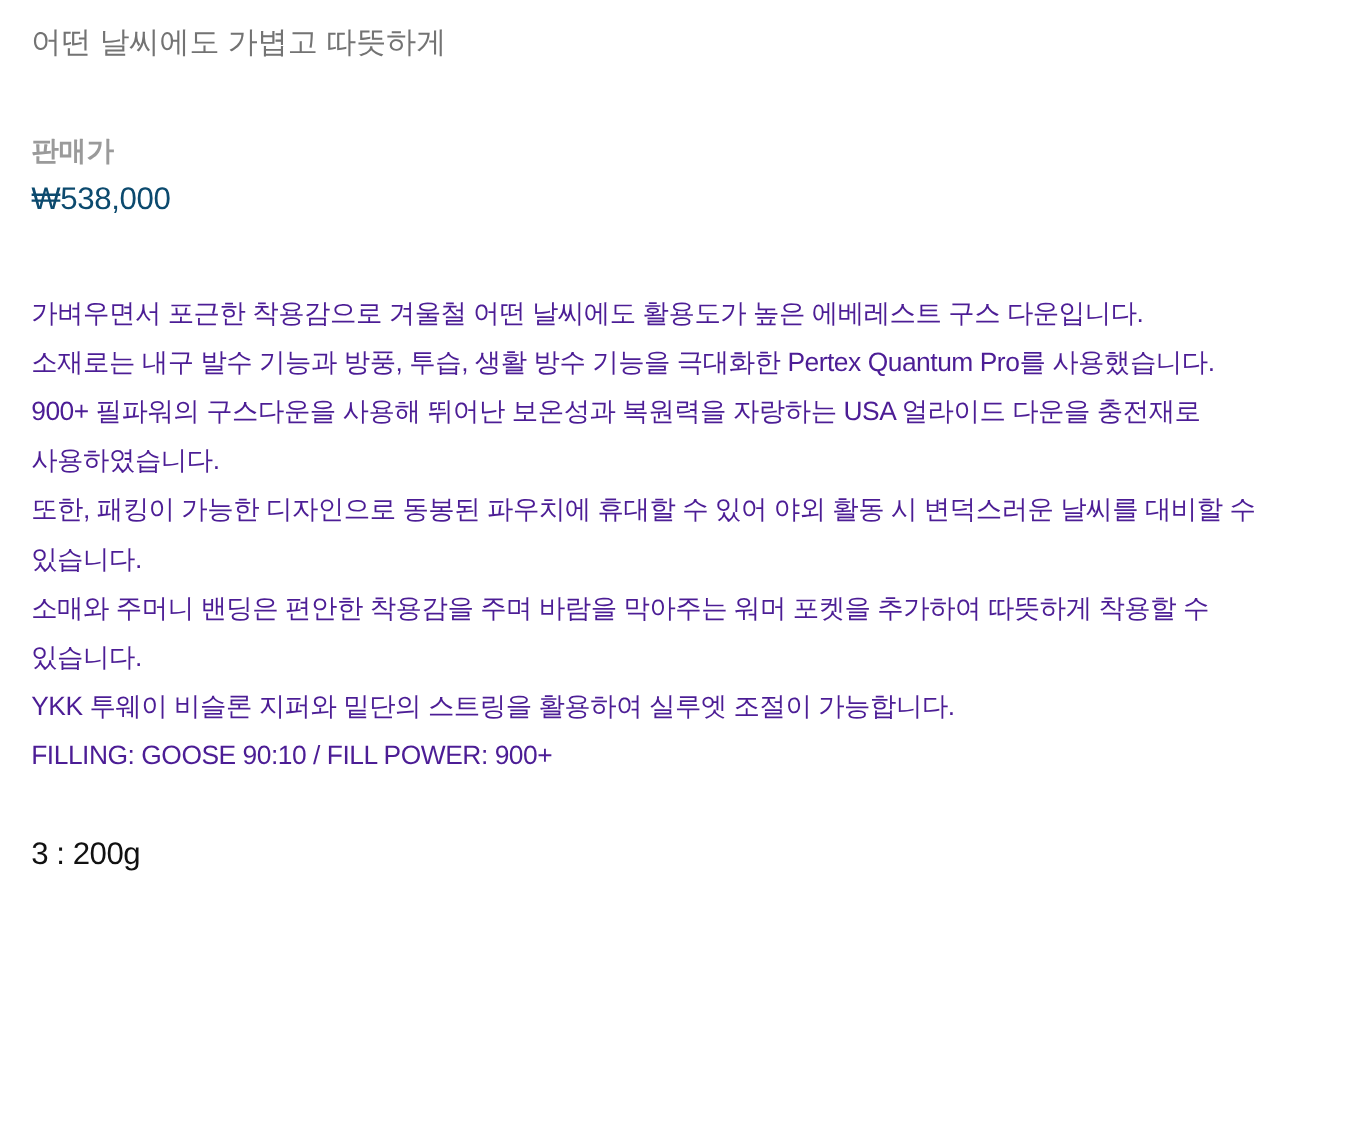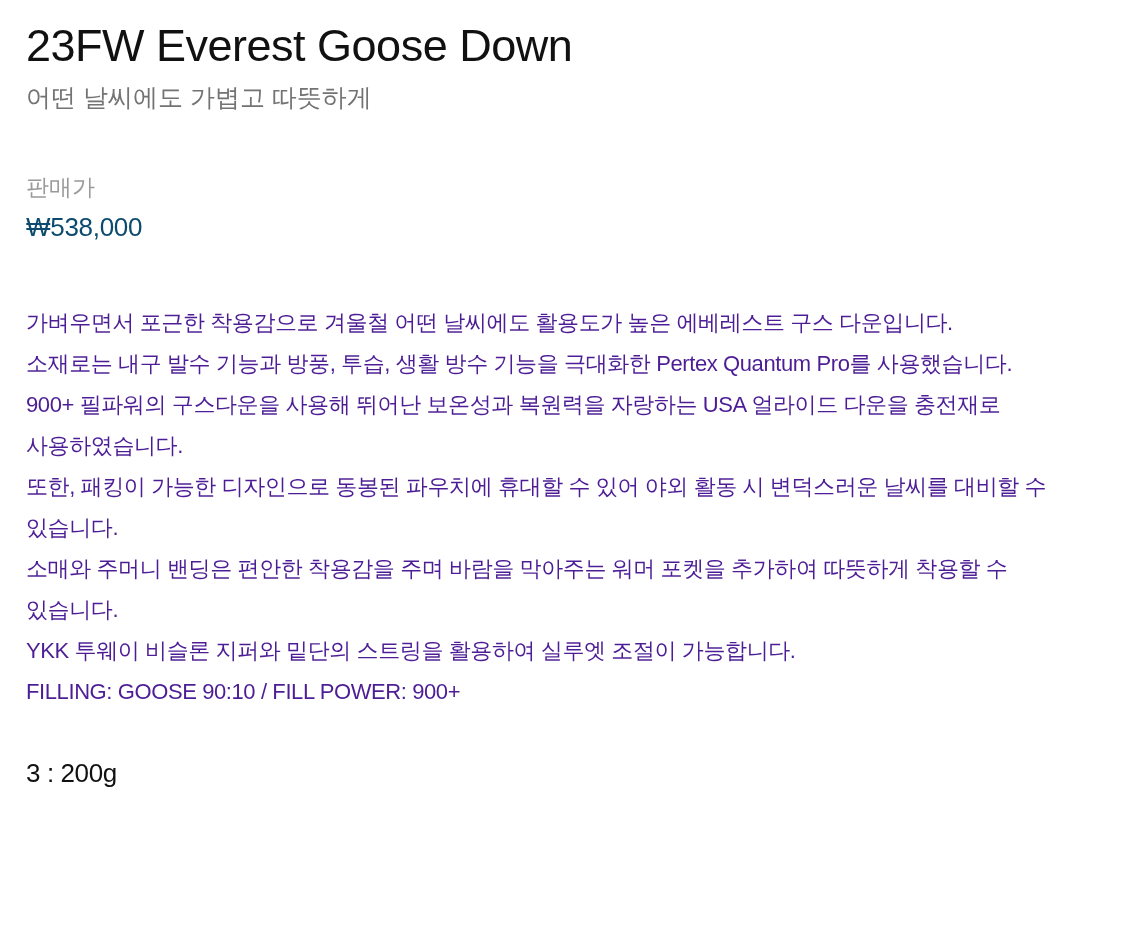--- a/index.html
+++ b/index.html
@@ -38,21 +38,21 @@
     color: #737373;
     margin: 6px 0 0 0;
   }
   .section {
     margin-top: 0;
   }
   .section-label {
     font-size: 23px;
     line-height: 30px;
     color: #9a9a9a;
-    font-weight: 400;
+    font-weight: 700;
   }
   .price-block {
     margin-top: 58px;
   }
   .price-value {
     font-size: 26px;
     line-height: 34px;
     color: #0c4a6e;
     font-weight: 400;
     margin-top: 8px;
@@ -91,21 +91,20 @@
     bottom: 0;
     height: 14px;
     background: #ffffff;
   }
 </style>
 </head>
 <body>
 
 <div class="page">
 
-  <h1 class="product-title">23FW Everest Goose Down</h1>
 
   <p class="product-subtitle">어떤 날씨에도 가볍고 따뜻하게</p>
 
   <div class="section price-block">
     <div class="section-label">판매가</div>
     <div class="price-value">₩538,000</div>
   </div>
 
   <div class="section desc-block">
     <div class="desc-body">가벼우면서 포근한 착용감으로 겨울철 어떤 날씨에도 활용도가 높은 에베레스트 구스 다운입니다.

